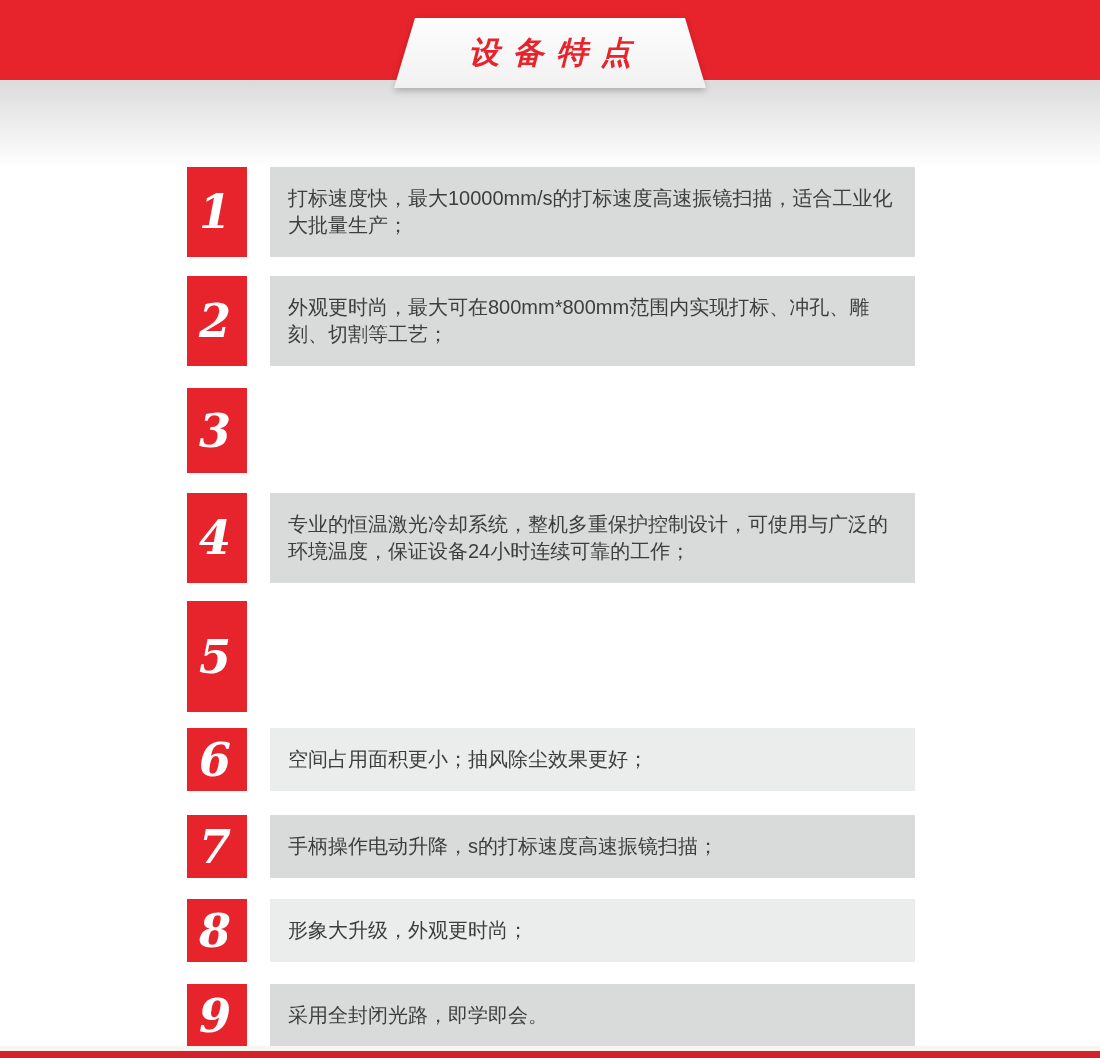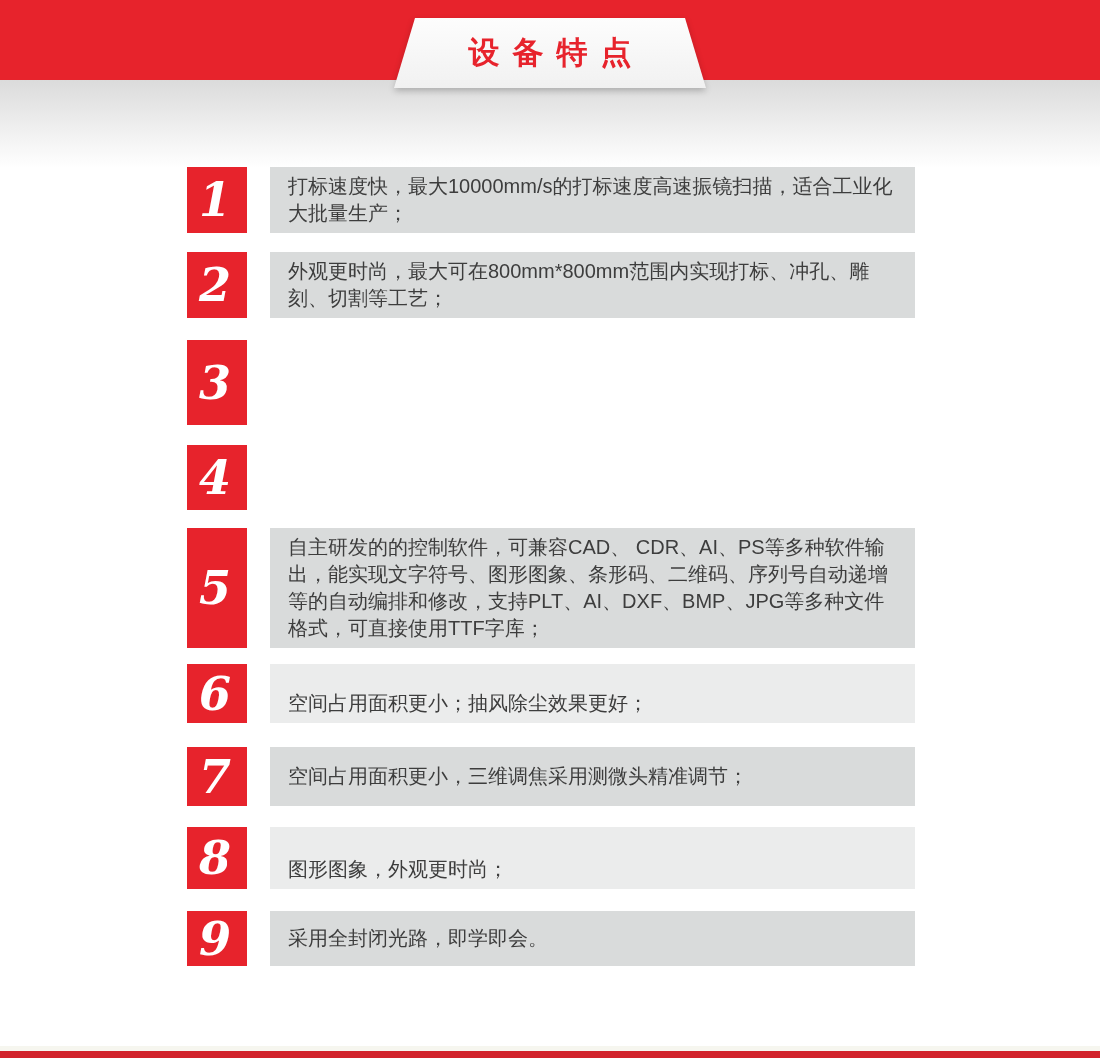--- a/index.html
+++ b/index.html
@@ -20,20 +20,21 @@
   .header-fade{
     position:absolute;top:80px;left:0;
     width:1100px;height:88px;
     background:linear-gradient(180deg,#dbdbdb 0%,#efefef 55%,#ffffff 100%);
   }
   .trapezoid-wrap{
     position:absolute;top:18px;left:50%;
     transform:translateX(-50%);
     filter:drop-shadow(0 3px 3px rgba(0,0,0,0.22));
     z-index:3;
+    font-style:italic;
   }
   .trapezoid{
     width:312px;height:70px;
     background:linear-gradient(180deg,#fdfdfd 0%,#f1f1f1 100%);
     clip-path:polygon(21px 0, calc(100% - 21px) 0, 100% 100%, 0 100%);
     display:flex;align-items:center;justify-content:center;
   }
   .page-title{
     color:var(--accent-red,#e7232c);
     font-size:31px;font-weight:bold;
@@ -56,21 +57,21 @@
     font-family:"DejaVu Serif","Liberation Serif",serif;
     font-style:italic;font-weight:bold;
     font-size:46px;line-height:1;
     padding-right:4px;box-sizing:border-box;
   }
   .text-box{
     flex:1;margin-left:23px;
     background:var(--box-gray,#d9dbdb);
     display:flex;align-items:center;
     box-sizing:border-box;
-    padding:6px 18px;
+    padding:18px 18px;
   }
   .feature-row.light .text-box{background:var(--box-gray-light,#ebecec);align-items:flex-end;}
   .feature-text{
     color:#3d3d3d;
     font-size:20px;line-height:27px;
   }
   
   .r1 .text-box,.r1 .num-badge{min-height:61px;}
   .r2 .text-box,.r2 .num-badge{min-height:61px;}
   .r3 .text-box,.r3 .num-badge{min-height:85px;}
@@ -129,47 +130,47 @@
         <span class="feature-text">外观更时尚，最大可在800mm*800mm范围内实现打标、冲孔、雕刻、切割等工艺；</span>
       </div>
     </div>
 
     <div class="feature-row r3">
       <div class="num-badge">3</div>
     </div>
 
     <div class="feature-row r4">
       <div class="num-badge">4</div>
+      <div class="text-box">
+        <span class="feature-text">专业的恒温激光冷却系统，整机多重保护控制设计，可使用与广泛的环境温度，保证设备24小时连续可靠的工作；</span>
+      </div>
     </div>
 
     <div class="feature-row r5">
       <div class="num-badge">5</div>
-      <div class="text-box">
-        <span class="feature-text">自主研发的的控制软件，可兼容CAD、 CDR、AI、PS等多种软件输出，能实现文字符号、图形图象、条形码、二维码、序列号自动递增等的自动编排和修改，支持PLT、AI、DXF、BMP、JPG等多种文件格式，可直接使用TTF字库；</span>
-      </div>
     </div>
 
     <div class="feature-row r6 light">
       <div class="num-badge">6</div>
       <div class="text-box">
         <span class="feature-text">空间占用面积更小；抽风除尘效果更好；</span>
       </div>
     </div>
 
     <div class="feature-row r7">
       <div class="num-badge">7</div>
       <div class="text-box">
-        <span class="feature-text">空间占用面积更小，三维调焦采用测微头精准调节；</span>
+        <span class="feature-text">手柄操作电动升降，s的打标速度高速振镜扫描；</span>
       </div>
     </div>
 
     <div class="feature-row r8 light">
       <div class="num-badge">8</div>
       <div class="text-box">
-        <span class="feature-text">图形图象，外观更时尚；</span>
+        <span class="feature-text">形象大升级，外观更时尚；</span>
       </div>
     </div>
 
     <div class="feature-row r9">
       <div class="num-badge">9</div>
       <div class="text-box">
         <span class="feature-text">采用全封闭光路，即学即会。</span>
       </div>
     </div>
 

